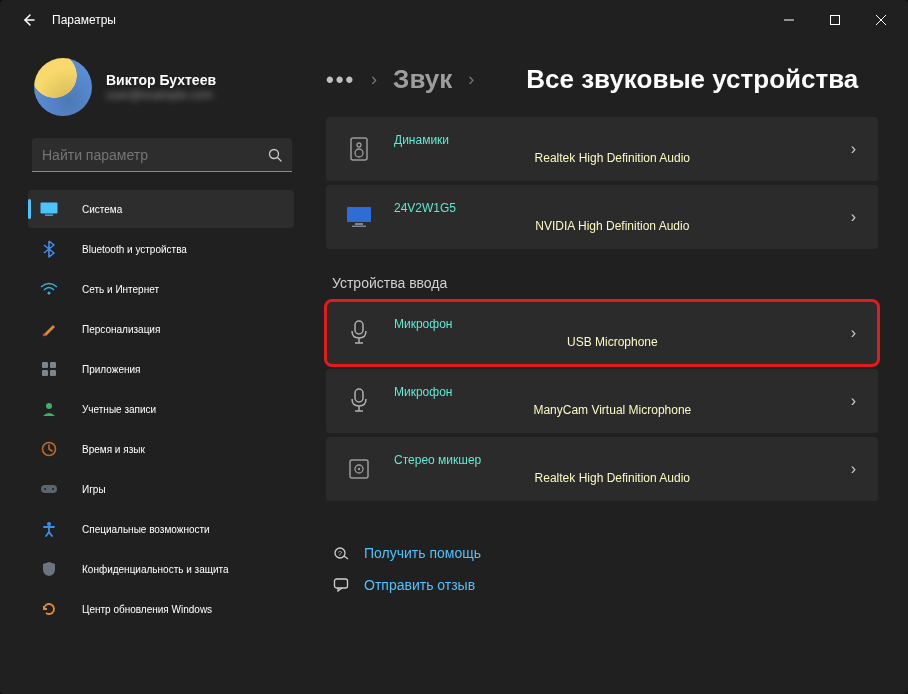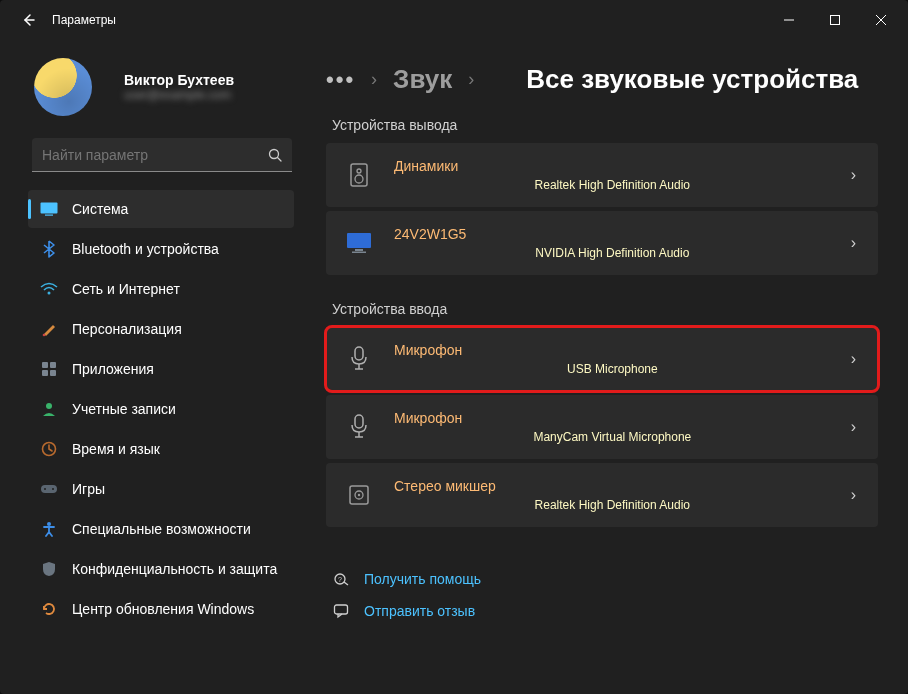--- a/index.html
+++ b/index.html
@@ -11,51 +11,51 @@
   .back-btn { width: 40px; height: 40px; display:flex; align-items:center; justify-content:center; color:#fff; font-size:16px;}
   .title { color:#fff; font-size:12px; margin-left:4px; flex:0 0 auto;}
   .titlebar-spacer { flex:1; }
   .win-btn { width:46px; height:40px; display:flex; align-items:center; justify-content:center; color:#fff; }
   .win-btn svg { stroke:#fff; }
 
   .body { flex:1; display:flex; overflow:hidden; }
 
   
   .sidebar { width: 310px; padding: 18px 6px 6px 28px; display:flex; flex-direction:column; }
-  .user-block { display:flex; align-items:center; gap:32px; margin-bottom:22px; padding-left:6px;}
+  .user-block { display:flex; align-items:center; gap:14px; margin-bottom:22px; padding-left:6px;}
   .avatar { width:58px; height:58px; border-radius:50%; background:radial-gradient(circle at 35% 30%, #f8d96b 0%, #f8d96b 40%, #5a8dd6 41%, #5a8dd6 100%); position:relative; overflow:hidden;}
   .avatar::after{content:""; position:absolute; inset:0; background:radial-gradient(circle at 60% 75%, rgba(0,0,0,0.15), transparent 60%);}
   .user-name { color:#fff; font-size:14px; font-weight:600;}
   .user-email { color:#8a8a8a; font-size:12px; filter: blur(3px);}
 
   .search-box { height:34px; background:#2d2d2d; border-bottom:1px solid #8a8a8a; border-radius:4px 4px 0 0; display:flex; align-items:center; padding:0 10px; margin: 0 12px 18px 4px;}
   .search-box input { flex:1; background:transparent; border:none; color:#ccc; font-size:14px; outline:none;}
   .search-box .s-icon { color:#ccc; font-size:14px; }
 
   .nav { display:flex; flex-direction:column; gap:2px; padding-right:10px;}
-  .nav-item { height:38px; display:flex; align-items:center; gap:14px; padding:0 12px; border-radius:4px; color:#fff; font-size:14px; position:relative;}
+  .nav-item { height:38px; display:flex; align-items:center; gap:24px; padding:0 12px; border-radius:4px; color:#fff; font-size:10px; position:relative;}
   .nav-item.selected { background:#2d2d2d; }
   .nav-item.selected::before { content:""; position:absolute; left:0; top:9px; bottom:9px; width:3px; background:#4cc2ff; border-radius:2px;}
   .nav-icon { width:18px; height:18px; display:flex; align-items:center; justify-content:center; font-size:15px;}
 
   
   .main { flex:1; padding: 24px 30px 10px 16px; overflow:auto; color:#fff; }
   .breadcrumbs { display:flex; align-items:center; gap:16px; margin-bottom:22px; flex-wrap:wrap;}
   .bc-dots { font-size:22px; color:#bfbfbf; letter-spacing:2px; font-weight:600;}
   .bc-chevron { font-size:18px; color:#777;}
   .bc-link { font-size:26px; color:#9d9d9d; font-weight:600;}
   .bc-current { font-size:26px; font-weight:600; color:#fff;margin-left:36px;}
 
   .section-title { font-size:14px; color:#d0d0d0; margin: 0 0 10px 6px; font-weight:400;}
   .section-title.gap-top { margin-top:26px;}
 
   .card { background:#2b2b2b; border-radius:4px; height:64px; display:flex; align-items:center; padding:0 22px 0 18px; gap:20px; margin-bottom:4px;}
   .card .dev-icon { width:30px; height:30px; display:flex; align-items:center; justify-content:center; }
   .card .labels { flex:1; display:flex; flex-direction:column; }
-  .card .lbl-t { color:#fdba74; font-size:14px; }
+  .card .lbl-t { color:#5eead4; font-size:12px; }
   .card .lbl-s { color:#fef9c3; font-size:12px; margin-top:4px;text-align:center;}
   .card .chev { color:#cfcfcf; font-size:16px;}
   .card.highlight { outline:3px solid #e21b1b; outline-offset:-1px; border-radius:6px;}
 
   .footer-links { margin-top:44px; display:flex; flex-direction:column; gap:16px; padding-left:6px;}
   .flink { display:flex; align-items:center; gap:14px; color:#4cc2ff; font-size:14px;}
   .flink .fi { width:18px; color:#cfcfcf; display:flex; align-items:center; justify-content:center;}
 
   
   svg { display:block; }
@@ -220,21 +220,20 @@
     <div class="main">
 
       <div class="breadcrumbs">
         <span class="bc-dots">•••</span>
         <span class="bc-chevron">›</span>
         <span class="bc-link">Звук</span>
         <span class="bc-chevron">›</span>
         <span class="bc-current">Все звуковые устройства</span>
       </div>
 
-      <div class="section-title">Устройства вывода</div>
 
       <div class="card">
         <span class="dev-icon">
           <svg width="22" height="26" viewBox="0 0 22 26">
               <rect x="3" y="2" width="16" height="22" rx="2" stroke="#9a9a9a" stroke-width="1.5" fill="none"></rect>
               <circle cx="11" cy="9" r="2" stroke="#9a9a9a" stroke-width="1.3" fill="none"></circle>
               <circle cx="11" cy="17" r="4" stroke="#9a9a9a" stroke-width="1.3" fill="none"></circle>
             </svg>
         </span>
         <div class="labels">

